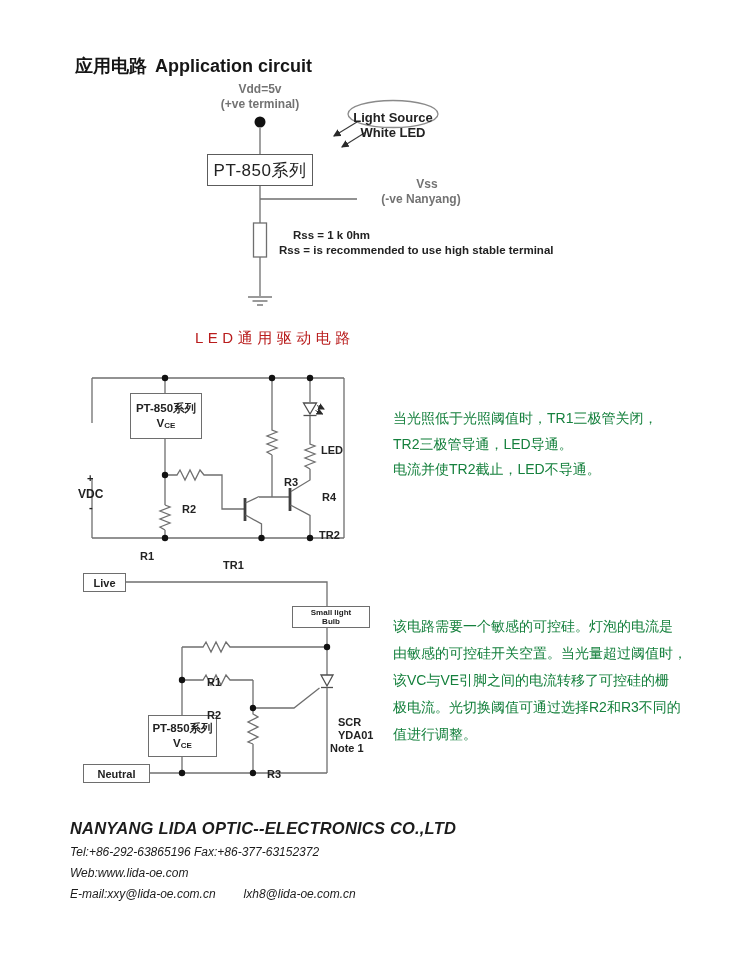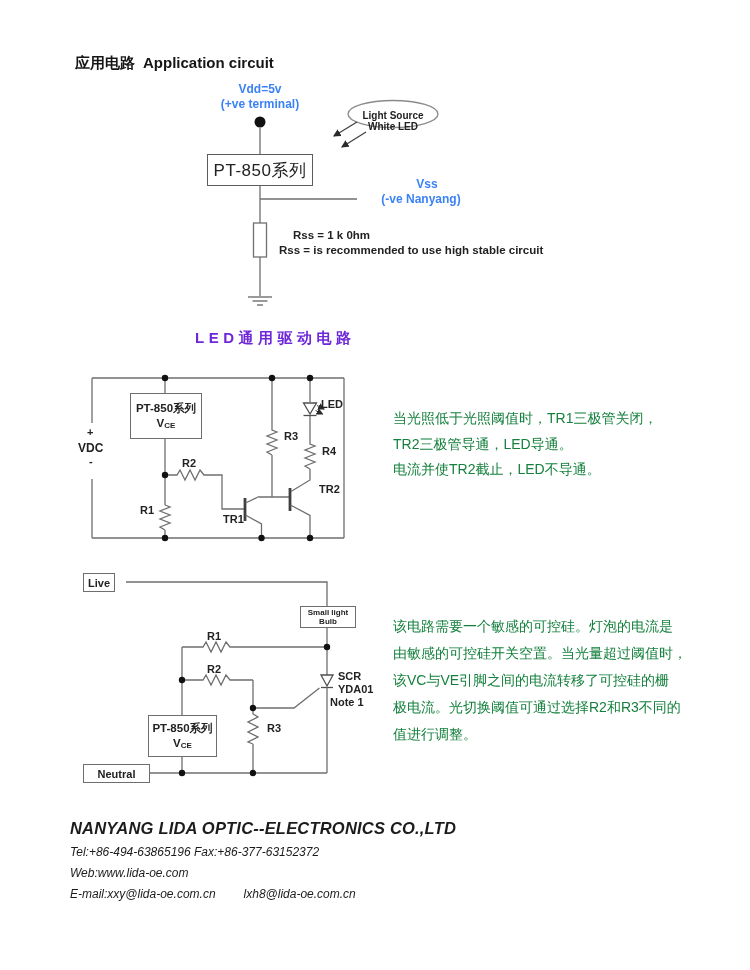--- a/index.html
+++ b/index.html
@@ -2,32 +2,32 @@
 <html><head>
 <meta charset="utf-8">
 <style>
   html,body{margin:0;padding:0;}
   body{
     width:750px;height:970px;position:relative;background:#ffffff;overflow:hidden;
     font-family:"Liberation Sans","DejaVu Sans",sans-serif;color:#1f1f1f;
   }
   .abs{position:absolute;}
   svg{position:absolute;left:0;top:0;}
-  .page-title{font-size:15px;font-weight:bold;color:#161616;white-space:nowrap;}
+  .page-title{font-size:18px;font-weight:bold;color:#161616;white-space:nowrap;}
   .page-title .en{margin-left:8px;}
-  .sec-heading{font-size:15px;font-weight:bold;letter-spacing:4.5px;color:#6d28d9;white-space:nowrap;}
-  .clabel{position:absolute;font-size:11px;font-weight:bold;color:#222;white-space:nowrap;line-height:12px;}
-  .term-label{position:absolute;width:120px;text-align:center;font-size:12px;font-weight:bold;color:#3b82f6;white-space:nowrap;}
+  .sec-heading{font-size:15px;font-weight:normal;letter-spacing:4.5px;color:#b91c1c;white-space:nowrap;}
+  .clabel{position:absolute;font-size:11px;font-weight:bold;color:#222;white-space:nowrap;line-height:12px;margin-top:46px;}
+  .term-label{position:absolute;width:120px;text-align:center;font-size:12px;font-weight:bold;color:#737373;white-space:nowrap;}
   .rss-note{position:absolute;font-size:11.5px;font-weight:bold;color:#222;white-space:nowrap;}
   .cbox{position:absolute;border:1.4px solid #6e6e6e;background:#fff;display:flex;flex-direction:column;
         align-items:center;justify-content:center;color:#222;box-sizing:border-box;}
   .partbox-lg{font-size:17px;font-weight:500;letter-spacing:0.5px;}
   .partbox-sm{font-size:11.5px;font-weight:bold;line-height:15px;}
   .sub{font-size:8px;font-weight:bold;position:relative;top:1px;}
-  .oval-label{position:absolute;width:86px;text-align:center;font-size:10px;font-weight:bold;color:#222;}
+  .oval-label{position:absolute;width:86px;text-align:center;font-size:13px;font-weight:bold;color:#222;}
   .bulb-text{font-size:8px;font-weight:bold;line-height:9.5px;text-align:center;}
   .io-text{font-size:11px;font-weight:bold;}
   .desc{position:absolute;font-size:14px;color:#15803d;white-space:nowrap;}
   .desc div{line-height:25.5px;}
   .desc2 div{line-height:27px;}
   .footer{position:absolute;left:70px;top:819px;font-style:italic;color:#1c1c1c;}
   .footer .company{font-size:16.5px;font-weight:bold;letter-spacing:0.2px;white-space:nowrap;}
   .footer .fline{font-size:12px;margin-top:7px;white-space:nowrap;}
   .footer .fline .gap{display:inline-block;width:28px;}
 </style>
@@ -106,21 +106,21 @@
 
 <div class="term-label" style="left:200px;top:82px;">Vdd=5v</div>
 <div class="term-label" style="left:200px;top:97px;text-align:center;">(+ve terminal)</div>
 <div class="oval-label" style="left:350px;top:110px;">Light Source White LED</div>
 <div class="cbox partbox-lg" style="left:207px;top:154px;width:106px;height:32px;border-width:1.6px;border-color:#5c5c5c;">
   <span>PT-850系列</span>
 </div>
 <div class="term-label" style="left:367px;top:177px;">Vss</div>
 <div class="term-label" style="left:361px;top:192px;">(-ve Nanyang)</div>
 <div class="rss-note" style="left:279px;top:229px;padding-left:14px;">Rss = 1 k 0hm</div>
-<div class="rss-note" style="left:279px;top:244px;">Rss = is recommended to use high stable circuit</div>
+<div class="rss-note" style="left:279px;top:244px;">Rss = is recommended to use high stable terminal</div>
 
 <div class="abs sec-heading" style="left:195px;top:329px;">LED通用驱动电路</div>
 
 <div class="cbox partbox-sm" style="left:130px;top:393px;width:72px;height:46px;">
   <span>PT-850系列</span>
   <span><span>V</span><span class="sub">CE</span></span>
 </div>
 <div class="clabel" style="left:87px;top:426px;">+</div>
 <div class="clabel" style="left:78px;top:442px;font-size:12px;">VDC</div>
 <div class="clabel" style="left:89px;top:455px;">-</div>
@@ -131,24 +131,24 @@
 <div class="clabel" style="left:223px;top:513px;">TR1</div>
 <div class="clabel" style="left:319px;top:483px;">TR2</div>
 <div class="clabel" style="left:321px;top:398px;">LED</div>
 
 <div class="desc" style="left:393px;top:406px;">
   <div>当光照低于光照阈值时，TR1三极管关闭，</div>
   <div>TR2三极管导通，LED导通。</div>
   <div>电流并使TR2截止，LED不导通。</div>
 </div>
 
-<div class="cbox io-text" style="left:83px;top:573px;width:32px;height:19px;">
+<div class="cbox io-text" style="left:83px;top:573px;width:43px;height:19px;">
   <span>Live</span>
 </div>
-<div class="cbox bulb-text" style="left:292px;top:606px;width:56px;height:22px;margin-left:8px;">
+<div class="cbox bulb-text" style="left:292px;top:606px;width:78px;height:22px;">
   <span>Small light</span>
   <span>Bulb</span>
 </div>
 <div class="cbox partbox-sm" style="left:148px;top:715px;width:69px;height:42px;">
   <span>PT-850系列</span>
   <span><span>V</span><span class="sub">CE</span></span>
 </div>
 <div class="cbox io-text" style="left:83px;top:764px;width:67px;height:19px;">
   <span>Neutral</span>
 </div>
@@ -162,18 +162,18 @@
 <div class="desc desc2" style="left:393px;top:613px;">
   <div>该电路需要一个敏感的可控硅。灯泡的电流是</div>
   <div>由敏感的可控硅开关空置。当光量超过阈值时，</div>
   <div>该VC与VE引脚之间的电流转移了可控硅的栅</div>
   <div>极电流。光切换阈值可通过选择R2和R3不同的</div>
   <div>值进行调整。</div>
 </div>
 
 <div class="footer">
   <div class="company">NANYANG LIDA OPTIC--ELECTRONICS CO.,LTD</div>
-  <div class="fline">Tel:+86-494-63865196 Fax:+86-377-63152372</div>
+  <div class="fline">Tel:+86-292-63865196 Fax:+86-377-63152372</div>
   <div class="fline">Web:www.lida-oe.com</div>
   <div class="fline">
     <span>E-mail:xxy@lida-oe.com.cn</span><span class="gap"></span><span>lxh8@lida-oe.com.cn</span>
   </div>
 </div>
 
 </body></html>

